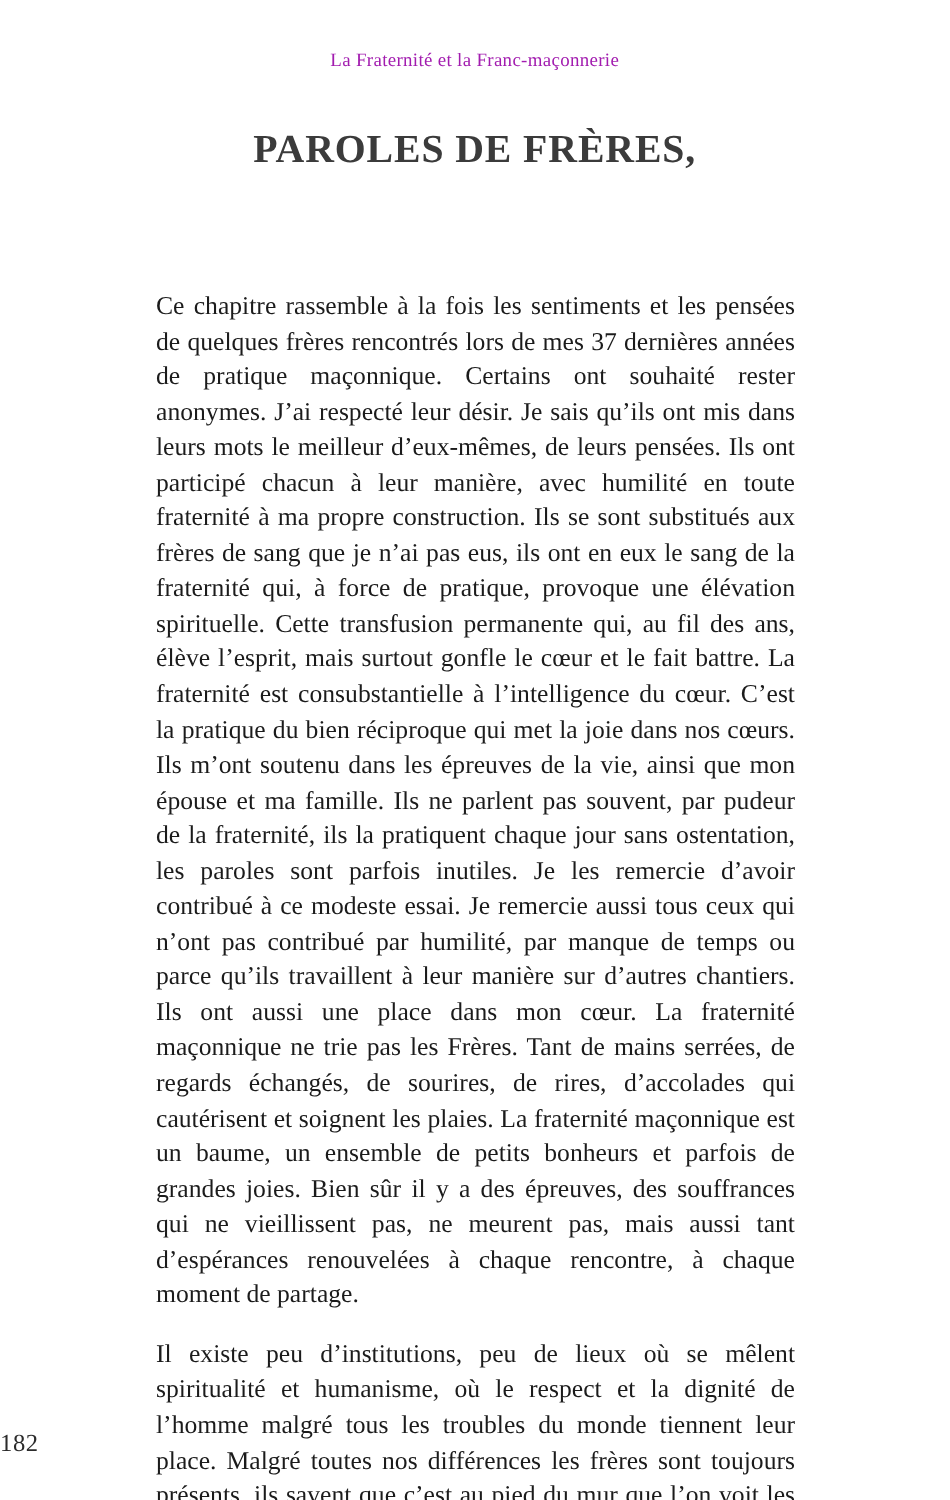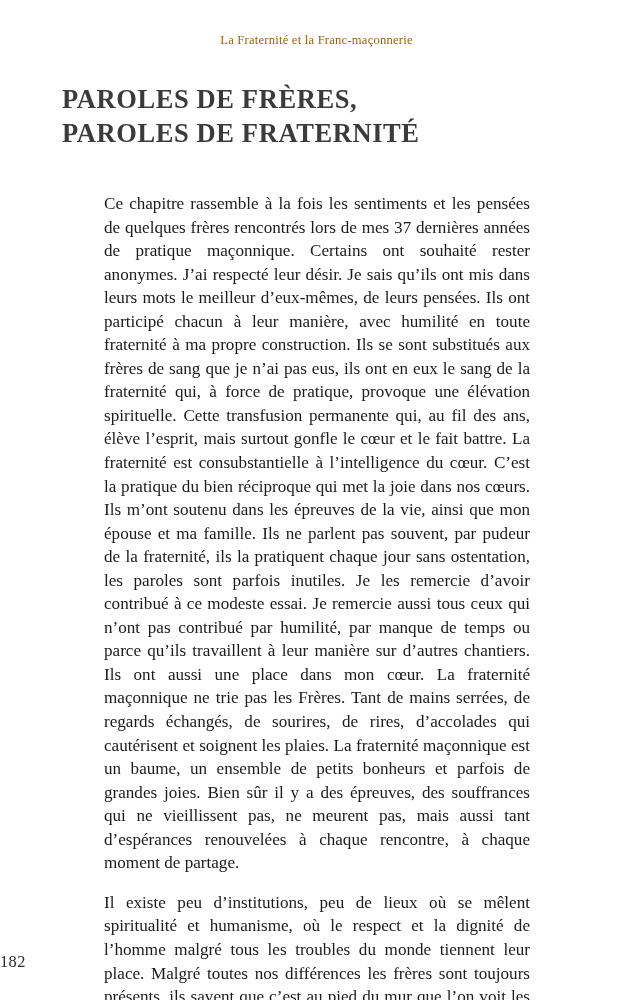--- a/index.html
+++ b/index.html
@@ -22,31 +22,31 @@
   
   .running-header {
     position: absolute;
     top: 33px;
     left: 0;
     right: 0;
     text-align: center;
     font-family: "Liberation Serif", "DejaVu Serif", serif;
     font-size: 12.6px;
     letter-spacing: 0.22px;
-    color: #a16207;
+    color: #a21caf;
     white-space: nowrap;
   }
 
   
   .chapter-title {
     position: absolute;
     top: 64px;
     left: 62px;
     right: 62px;
-    text-align: left;
+    text-align: center;
     font-family: "Liberation Serif", "DejaVu Serif", serif;
     font-weight: bold;
     font-size: 26.5px;
     line-height: 34px;
     letter-spacing: 0.6px;
     color: #3b3b3b;
   }
   .chapter-title .title-line {
     display: block;
     white-space: nowrap;
@@ -94,21 +94,20 @@
 </style>
 </head>
 <body>
 
 <div class="page">
 
   <div class="running-header">La Fraternité et la Franc-maçonnerie</div>
 
   <h1 class="chapter-title">
     <span class="title-line">PAROLES DE FRÈRES,</span>
-    <span class="title-line">PAROLES DE FRATERNITÉ</span>
   </h1>
 
   <div class="body-column">
     <p>Ce chapitre rassemble à la fois les sentiments et les pensées de quelques frères rencontrés lors de mes 37 dernières années de pratique maçonnique. Certains ont souhaité rester anonymes. J’ai respecté leur désir. Je sais qu’ils ont mis dans leurs mots le meilleur d’eux-mêmes, de leurs pensées. Ils ont participé chacun à leur manière, avec humilité en toute fraternité à ma propre construction. Ils se sont substitués aux frères de sang que je n’ai pas eus, ils ont en eux le sang de la fraternité qui, à force de pratique, provoque une élévation spirituelle. Cette transfusion permanente qui, au fil des ans, élève l’esprit, mais surtout gonfle le cœur et le fait battre. La fraternité est consubstantielle à l’intelligence du cœur. C’est la pratique du bien réciproque qui met la joie dans nos cœurs. Ils m’ont soutenu dans les épreuves de la vie, ainsi que mon épouse et ma famille. Ils ne parlent pas souvent, par pudeur de la fraternité, ils la pratiquent chaque jour sans ostentation, les paroles sont parfois inutiles. Je les remercie d’avoir contribué à ce modeste essai. Je remercie aussi tous ceux qui n’ont pas contribué par humilité, par manque de temps ou parce qu’ils travaillent à leur manière sur d’autres chantiers. Ils ont aussi une place dans mon cœur. La fraternité maçonnique ne trie pas les Frères. Tant de mains serrées, de regards échangés, de sourires, de rires, d’accolades qui cautérisent et soignent les plaies. La fraternité maçonnique est un baume, un ensemble de petits bonheurs et parfois de grandes joies. Bien sûr il y a des épreuves, des souffrances qui ne vieillissent pas, ne meurent pas, mais aussi tant d’espérances renouvelées à chaque rencontre, à chaque moment de partage.</p>
     <p>Il existe peu d’institutions, peu de lieux où se mêlent spiritualité et humanisme, où le respect et la dignité de l’homme malgré tous les troubles du monde tiennent leur place. Malgré toutes nos différences les frères sont toujours présents, ils savent que c’est au pied du mur que l’on voit les maçons. La densité de la fraternité en Franc-maçonnerie est telle qu’elle étonne, qu’elle instille parfois dans certains esprits enfermés, rivés dans leurs certitudes, le soupçon. Ils pensent souvent : sont-ils bien sincères ? ont-ils des choses à cacher ? À Ceux qui sont dans ce doute, je les encourage</p>
   </div>
 
   <div class="folio">182</div>
 
 </div>

